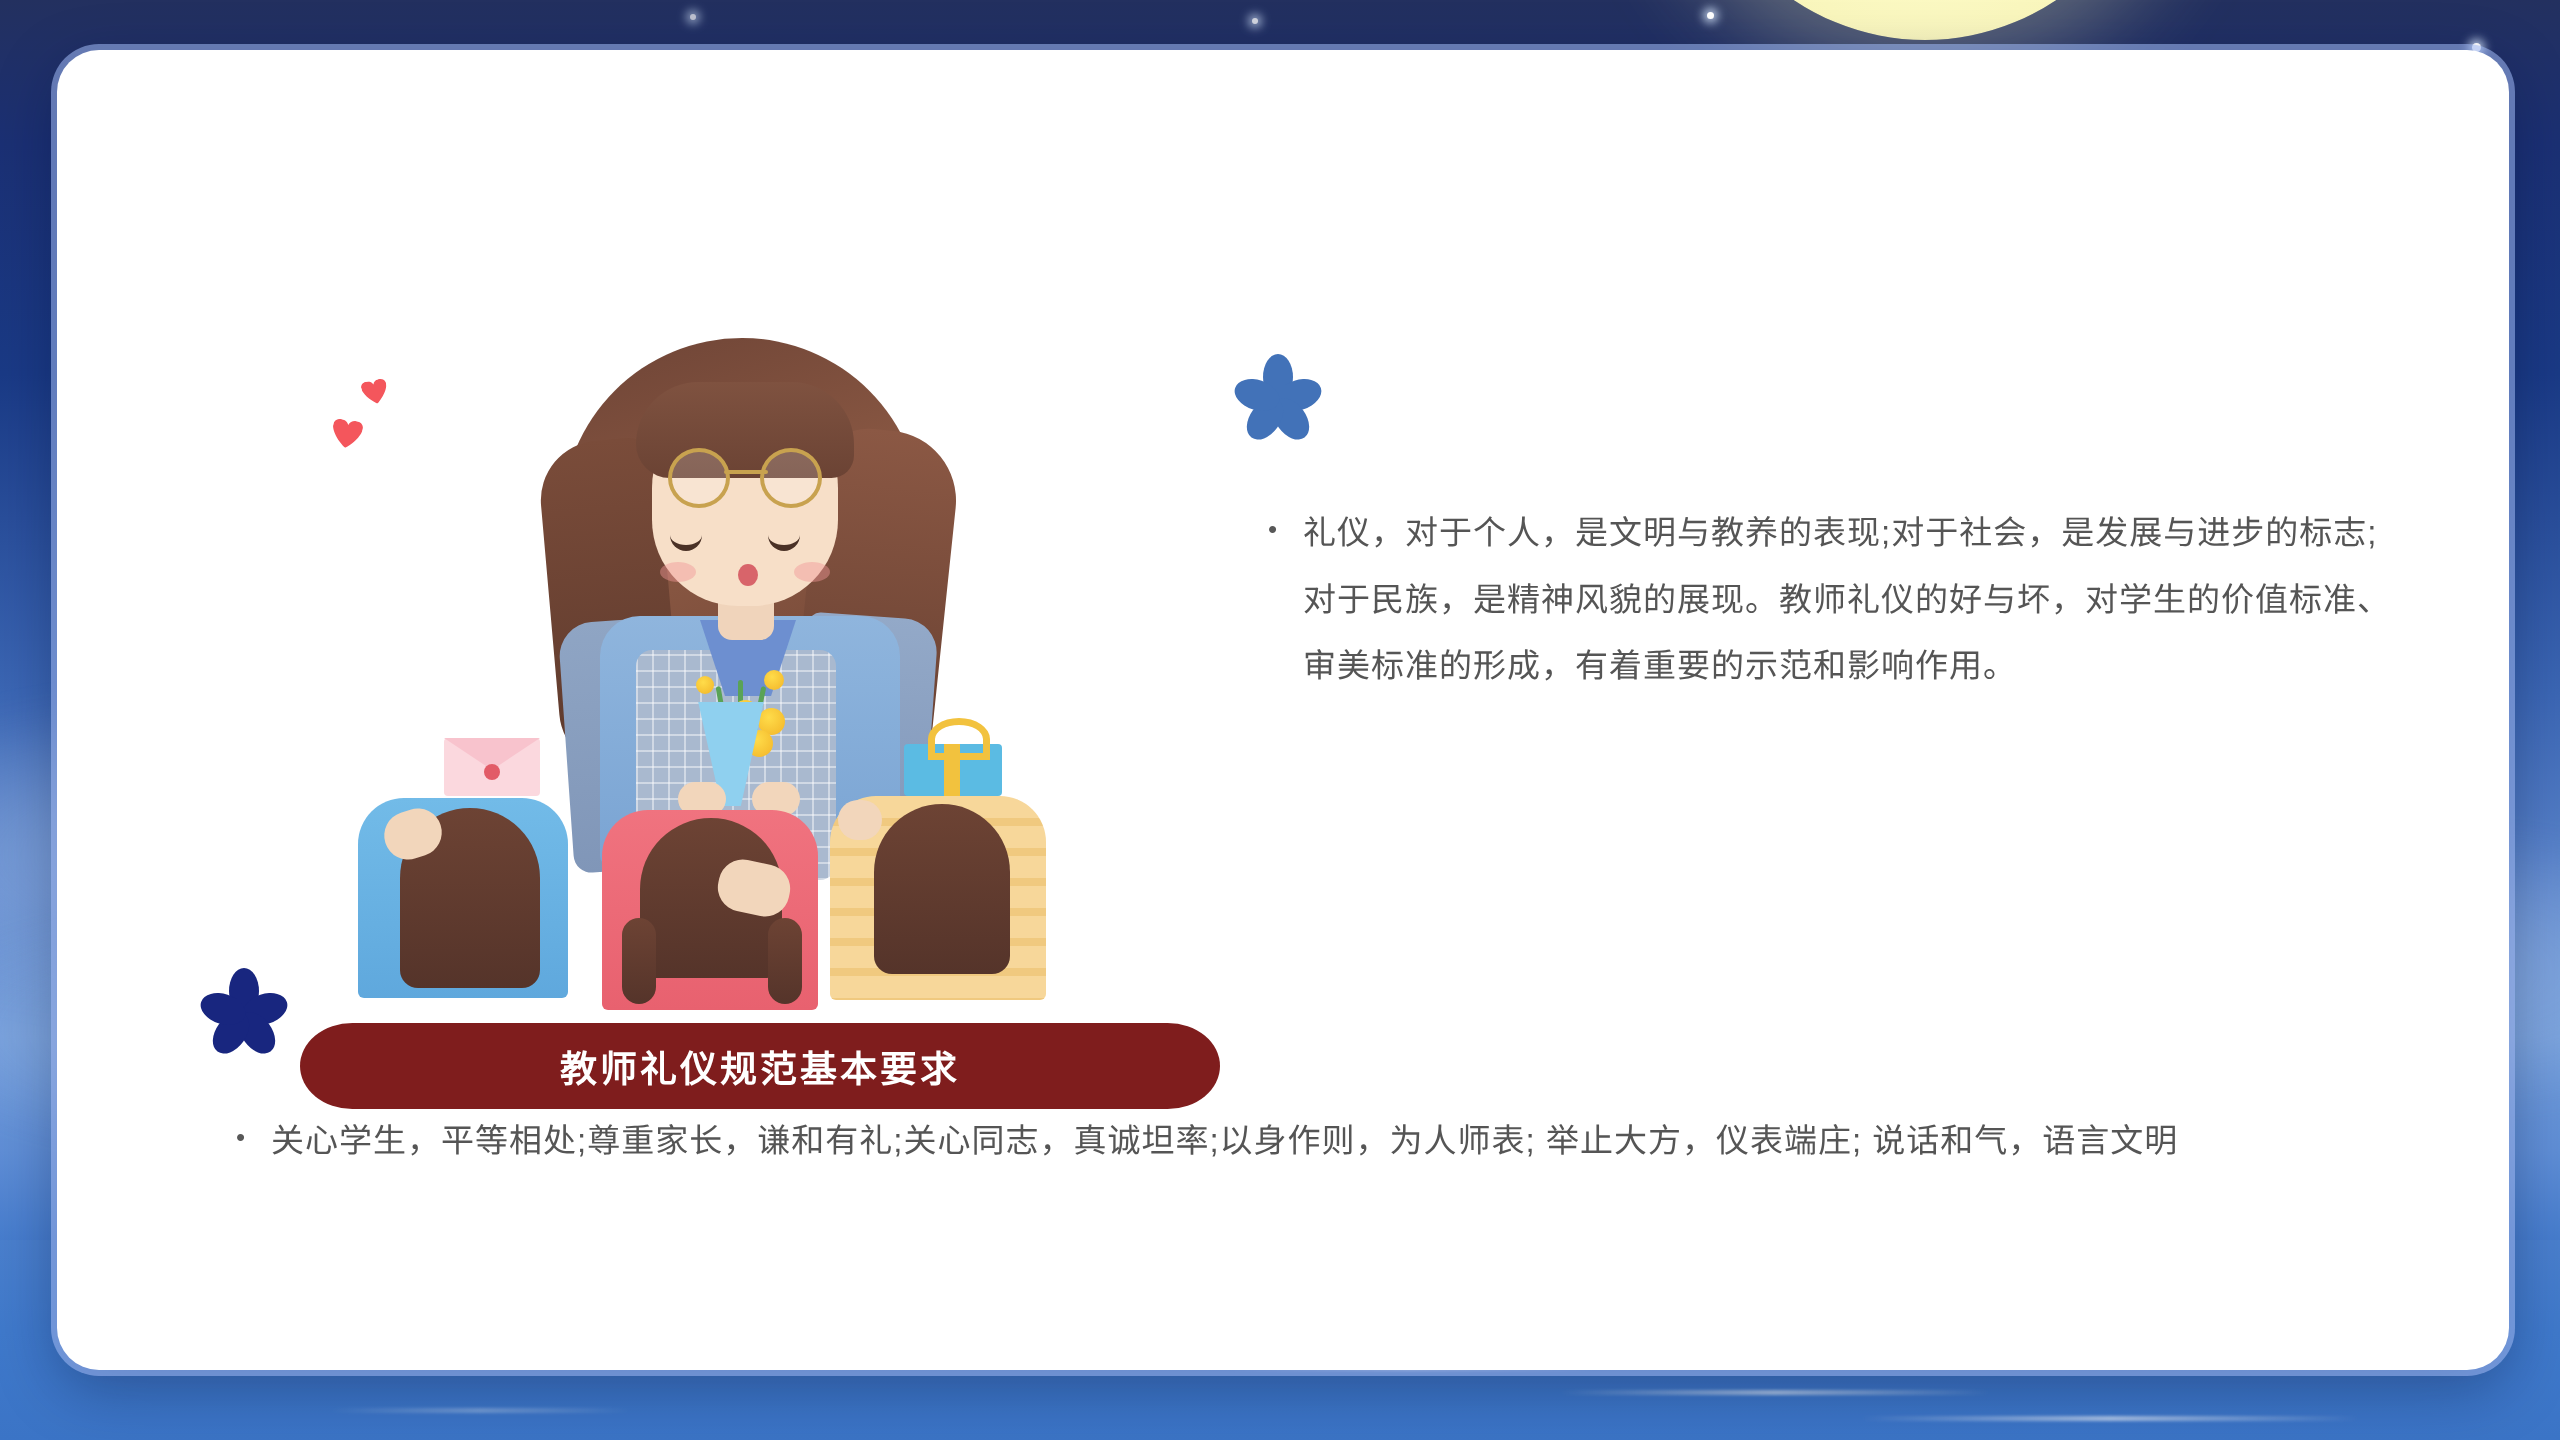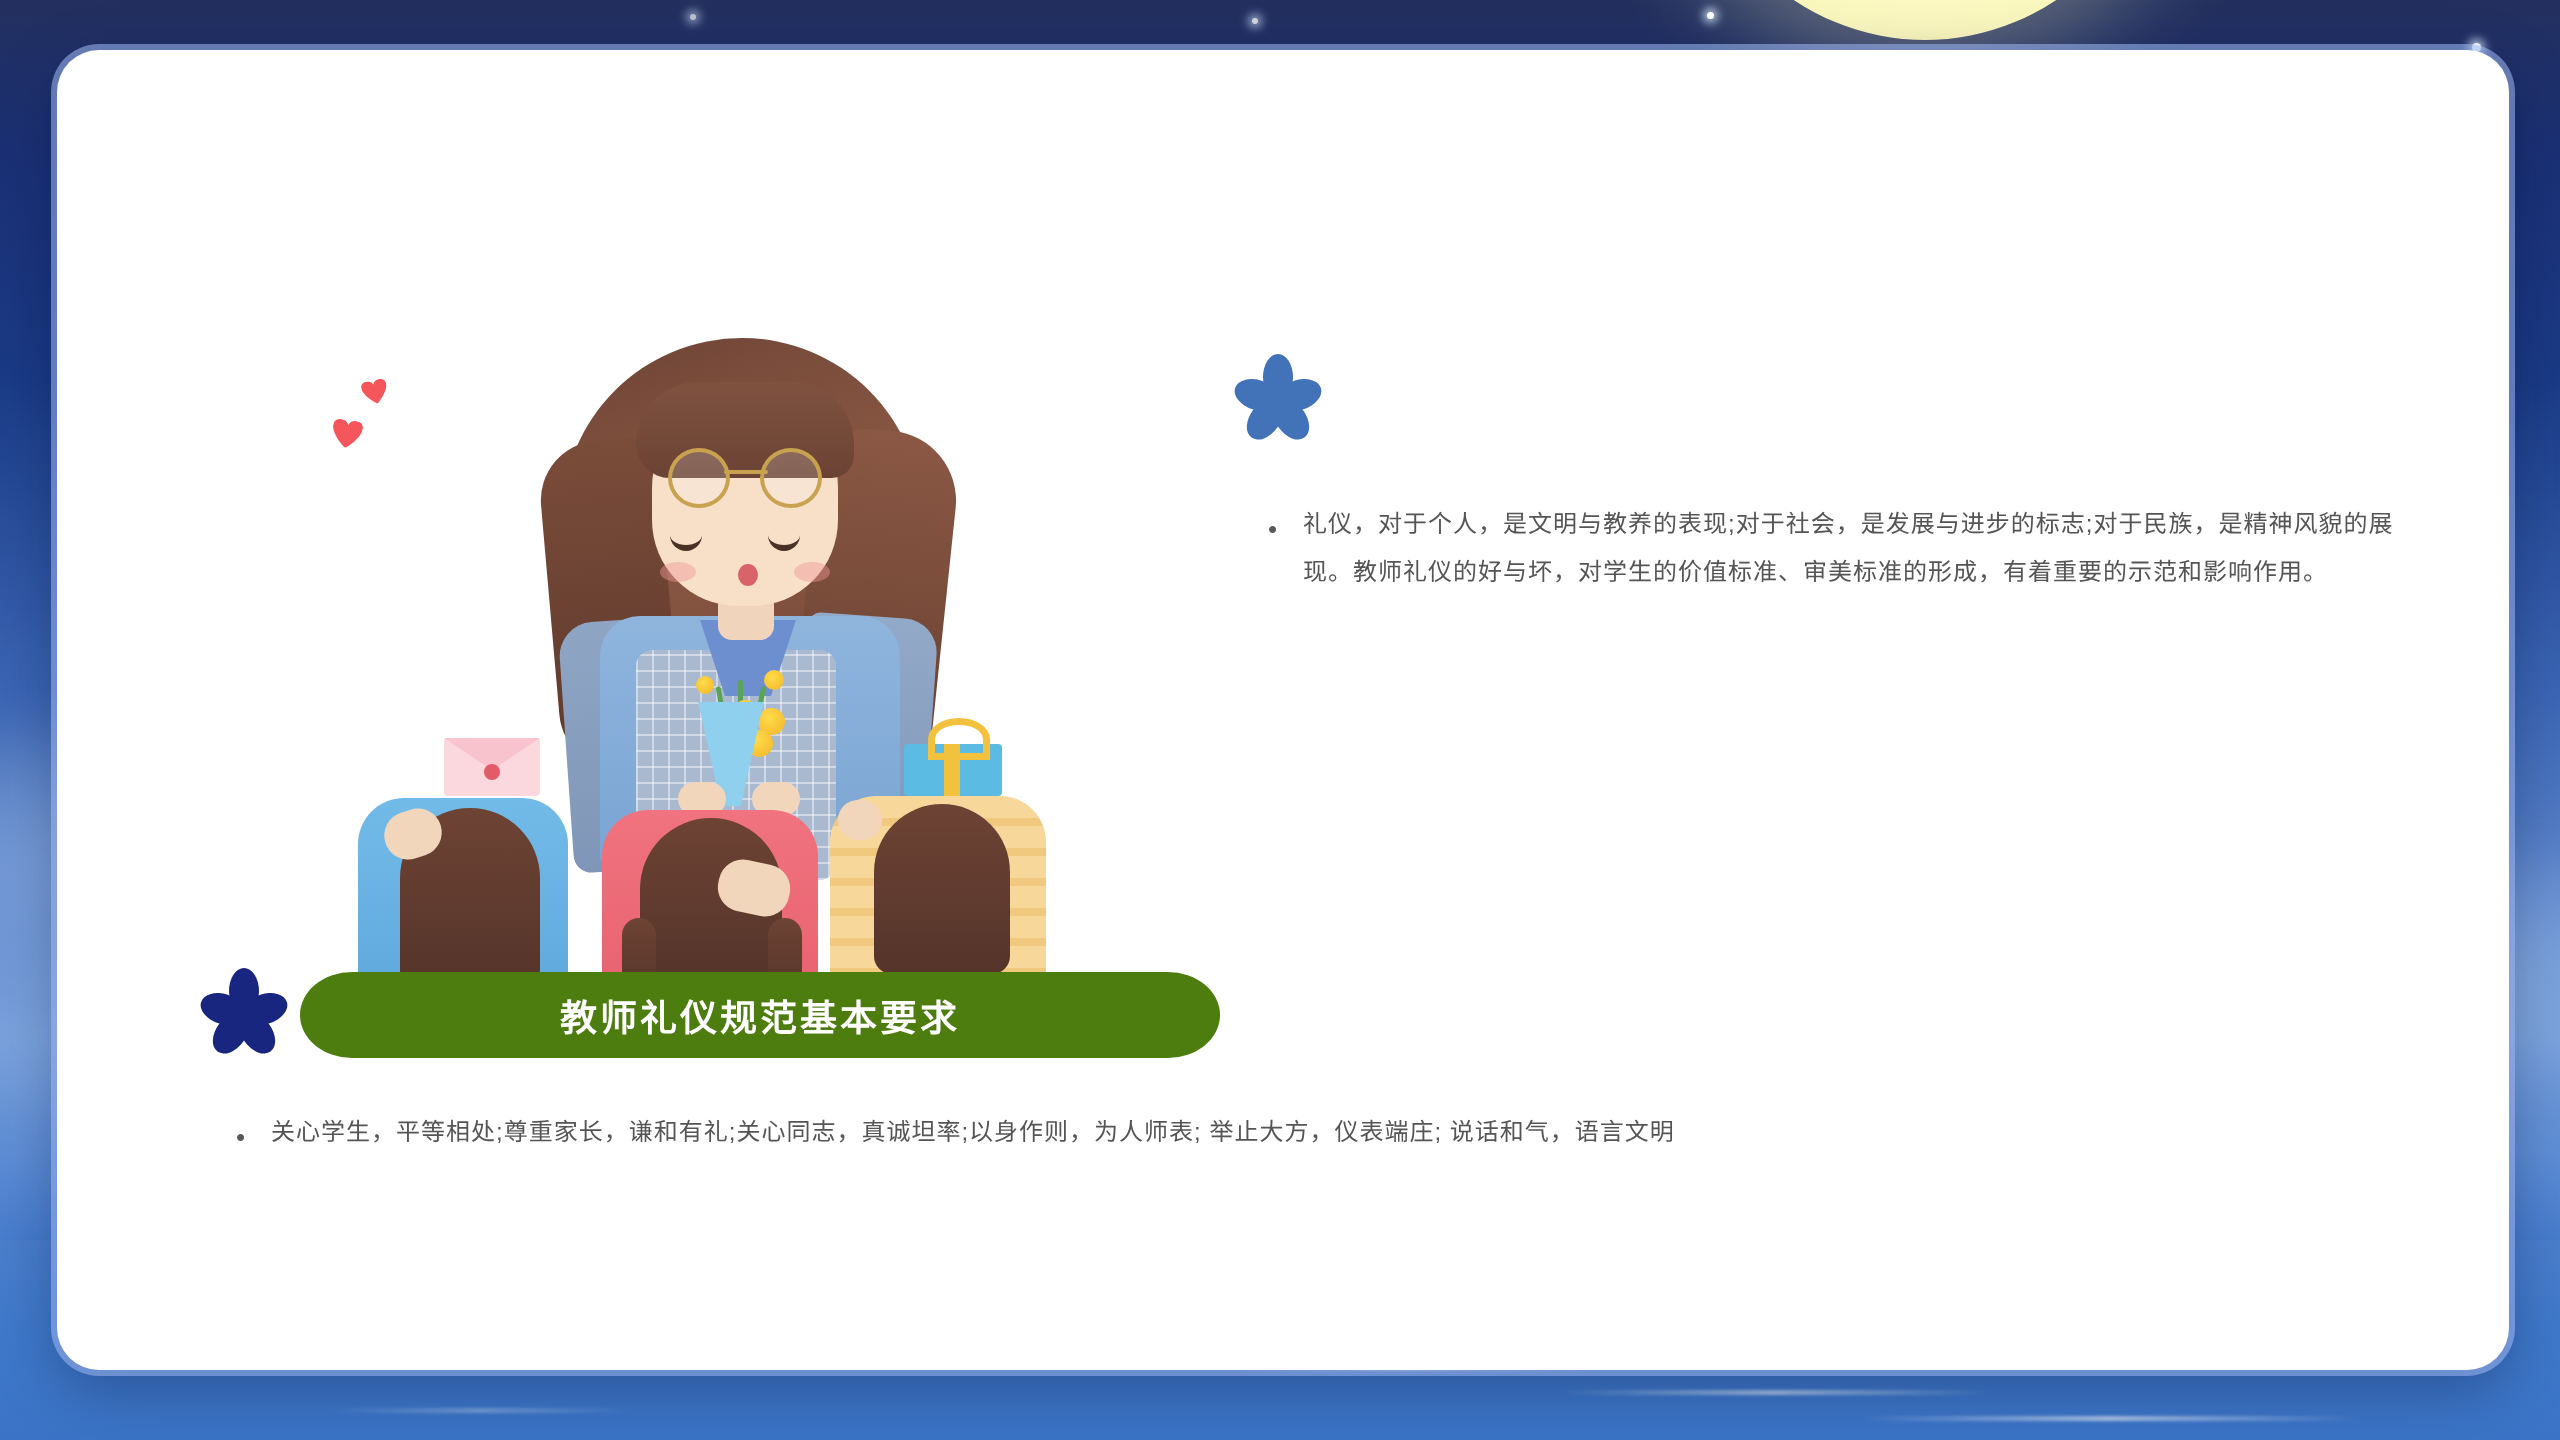--- a/index.html
+++ b/index.html
@@ -161,21 +161,21 @@
   
   .pill{
     position:absolute;display:flex;align-items:center;justify-content:center;
     color:#fff;font-weight:700;white-space:nowrap;
   }
   .pill-blue{
     left:1320px;top:352px;width:920px;height:92px;background:#4272b8;
     border-radius:60px/50px;font-size:37px;letter-spacing:4px;
   }
   .pill-navy{
-    left:300px;top:972px;width:920px;height:86px;background:#4d7c0f;
+    left:300px;top:1023px;width:920px;height:86px;background:#7f1d1d;
     border-radius:56px/46px;font-size:37px;letter-spacing:3px;font-family:Liberation Mono, monospace;
   }
   .flower-deco{position:absolute;width:76px;height:76px;}
   .fd-blue{left:1240px;top:356px;}
   .fd-navy{left:206px;top:970px;}
   .petal{position:absolute;width:30px;height:46px;border-radius:50%;}
   .fd-blue .petal{background:#4272b8;}
   .fd-navy .petal{background:#18267f;}
   .p1{left:23px;top:-2px;transform:rotate(0deg);}
   .p2{left:44px;top:16px;transform:rotate(72deg);}
@@ -183,21 +183,21 @@
   .p4{left:10px;top:40px;transform:rotate(216deg);}
   .p5{left:2px;top:16px;transform:rotate(288deg);}
 
   
   .para{position:absolute;display:flex;align-items:flex-start;}
   .bullet{
     flex:0 0 auto;color:#585858;font-size:26px;line-height:1;
     margin-right:26px;margin-top:16px;
   }
   .ptext{
-    color:#555555;font-size:24px;line-height:2.02;letter-spacing:1px;
+    color:#555555;font-size:33px;line-height:2.02;letter-spacing:1px;
   }
   .para-right{left:1268px;top:500px;width:1140px;}
   .para-bottom{left:236px;top:1108px;width:2160px;}
   .para-bottom .ptext{width:2080px;}
 </style>
 </head>
 <body>
 
 <div class="slide">
 

